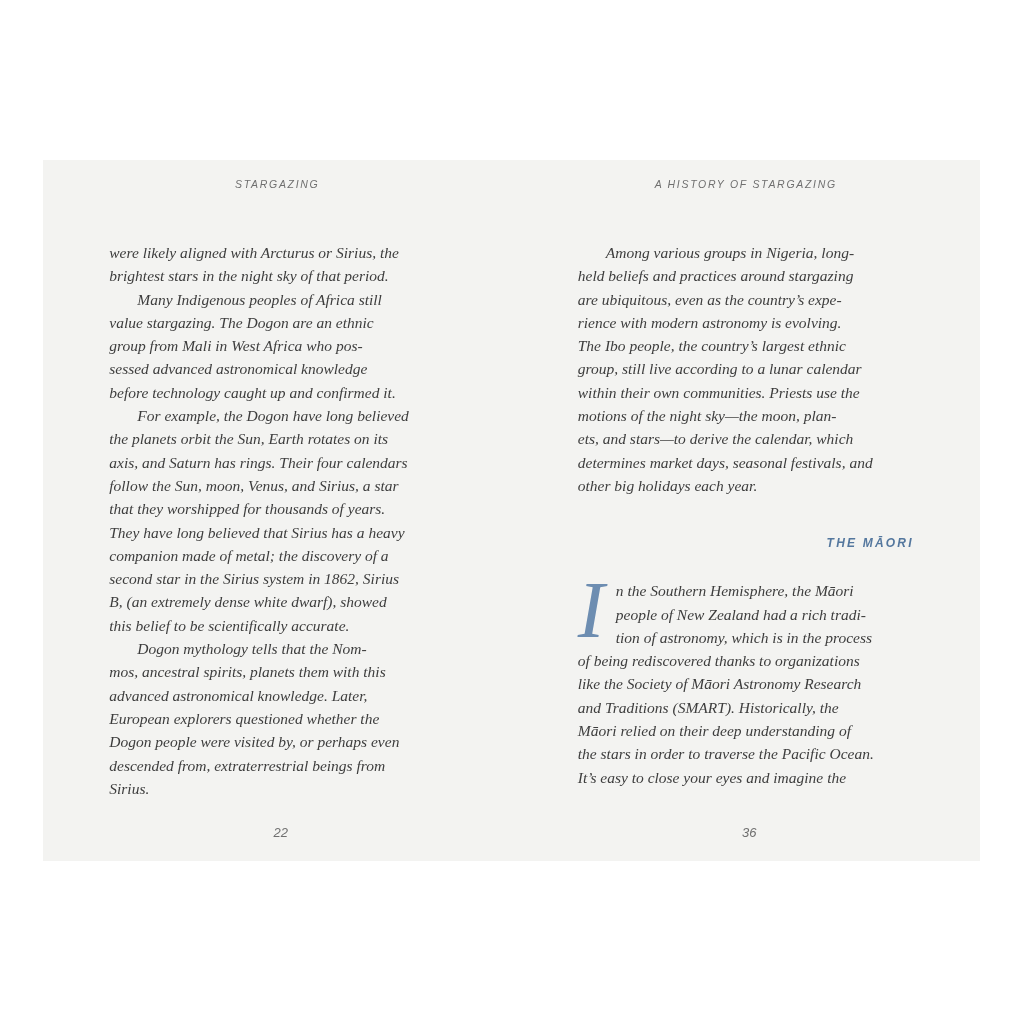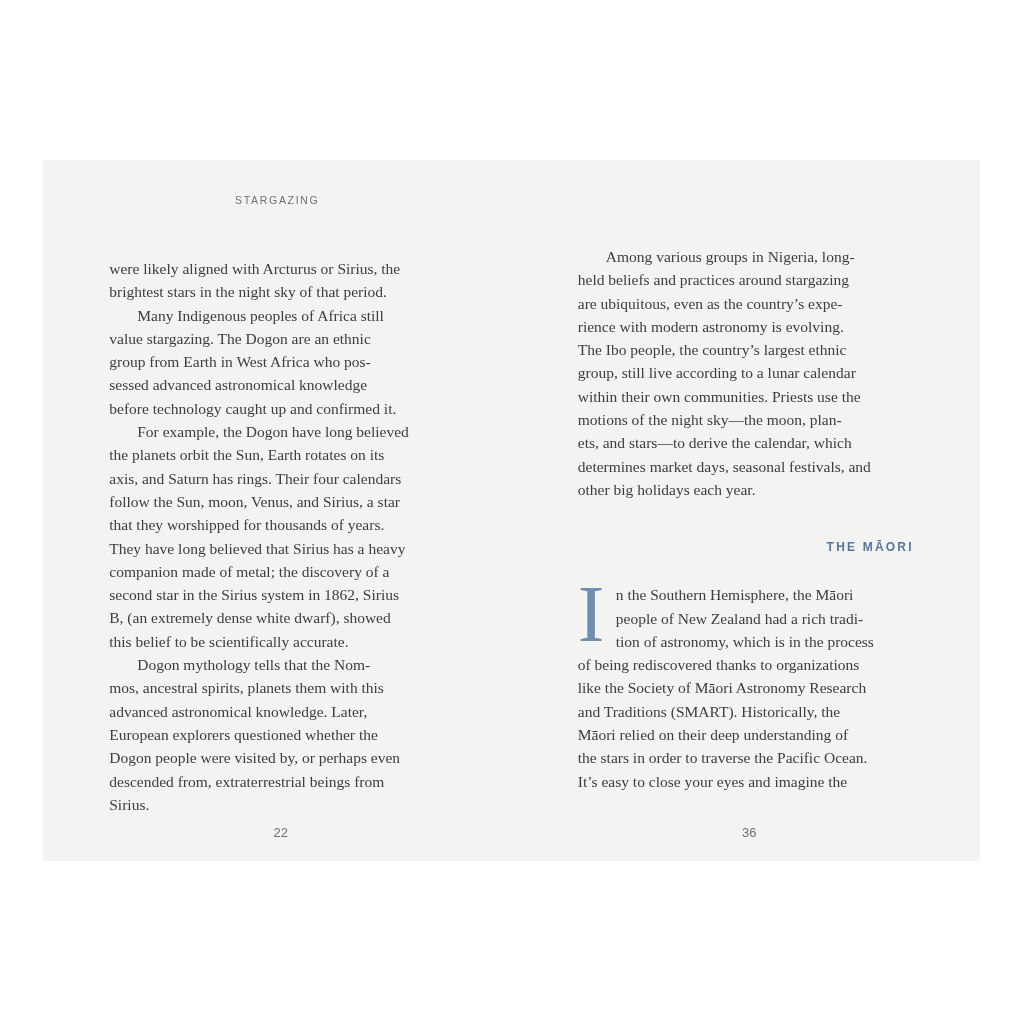--- a/index.html
+++ b/index.html
@@ -19,21 +19,22 @@
   .spread {
     position: absolute;
     left: 43px; top: 160px;
     width: 937px; height: 701px;
     background: var(--page-bg);
     display: flex;
   }
   .page {
     flex: 1 1 50%;
     position: relative;
-    padding-top: 34px;
+    padding-top: 18px;
+    font-style: italic;
   }
   .running-head {
     text-align: center;
     font-size: 10.5px;
     line-height: 12px;
     letter-spacing: 1.7px;
     color: var(--muted);
     text-transform: uppercase;
   }
   .text-col {
@@ -86,21 +87,21 @@
 
 <div class="spread">
 
   <section class="page">
     <header class="running-head">STARGAZING</header>
     <div class="text-col">
       <p class="para">were likely aligned with Arcturus or Sirius, the
 brightest stars in the night sky of that period.</p>
       <p class="para indent">Many Indigenous peoples of Africa still
 value stargazing. The Dogon are an ethnic
-group from Earth in West Africa who pos-
+group from Mali in West Africa who pos-
 sessed advanced astronomical knowledge
 before technology caught up and confirmed it.</p>
       <p class="para indent">For example, the Dogon have long believed
 the planets orbit the Sun, Earth rotates on its
 axis, and Saturn has rings. Their four calendars
 follow the Sun, moon, Venus, and Sirius, a star
 that they worshipped for thousands of years.
 They have long believed that Sirius has a heavy
 companion made of metal; the discovery of a
 second star in the Sirius system in 1862, Sirius
@@ -111,20 +112,21 @@
 advanced astronomical knowledge. Later,
 European explorers questioned whether the
 Dogon people were visited by, or perhaps even
 descended from, extraterrestrial beings from
 Sirius.</p>
     </div>
     <footer class="page-num">22</footer>
   </section>
 
   <section class="page">
+    <header class="running-head">A HISTORY OF STARGAZING</header>
     <div class="text-col">
       <p class="para indent">Among various groups in Nigeria, long-
 held beliefs and practices around stargazing
 are ubiquitous, even as the country’s expe-
 rience with modern astronomy is evolving.
 The Ibo people, the country’s largest ethnic
 group, still live according to a lunar calendar
 within their own communities. Priests use the
 motions of the night sky—the moon, plan-
 ets, and stars—to derive the calendar, which

